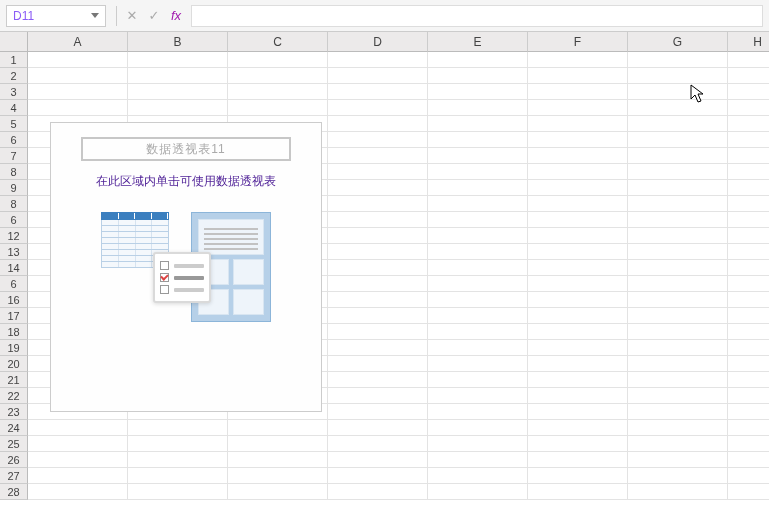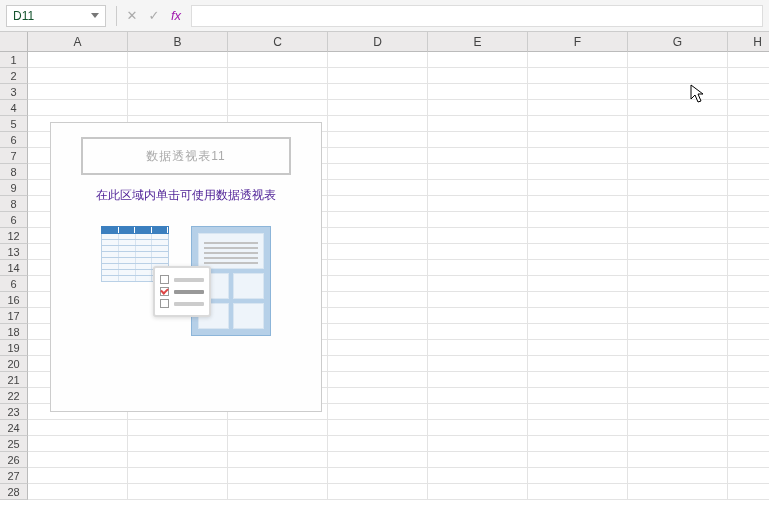--- a/index.html
+++ b/index.html
@@ -1,42 +1,42 @@
 <!DOCTYPE html>
 <html><head>
 <meta charset="utf-8">
 <style>
   * { box-sizing: border-box; margin: 0; padding: 0; }
   body { font-family: "Microsoft YaHei", Arial, sans-serif; font-size: 12px; background: #f5f5f5; overflow: hidden; width: 769px; height: 508px; position: relative; }
 
   
   .formula-bar { display: flex; align-items: center; height: 32px; background: #f5f5f5; border-bottom: 1px solid #ccc; }
   .name-box { width: 100px; height: 22px; background: #fff; border: 1px solid #ccc; margin: 4px 6px; padding: 2px 6px; display: flex; align-items: center; justify-content: space-between; }
-  .name-box span { color: #14532d; }
+  .name-box span { color: #8b5cf6; }
   .name-box .dd { width: 0; height: 0; border-left: 4px solid transparent; border-right: 4px solid transparent; border-top: 5px solid #777; }
   .fb-sep { width: 1px; height: 20px; background: #ccc; margin: 0 4px; }
   .fb-btn { width: 22px; height: 22px; display: flex; align-items: center; justify-content: center; color: #aaa; font-size: 13px; }
   .fx { font-style: italic; color: #a21caf; font-size: 13px; }
   .formula-input { flex: 1; height: 22px; background: #fff; border: 1px solid #ddd; margin: 4px 6px 4px 4px; }
 
   
   .grid-area { position: relative; width: 769px; height: 476px; background: #fff; overflow: hidden; }
   .corner { position: absolute; left: 0; top: 0; width: 28px; height: 20px; background: #eceaea; border-right: 1px solid #bbb; border-bottom: 1px solid #bbb; }
   .col-headers { position: absolute; left: 28px; top: 0; height: 20px; display: flex; }
   .col-h { width: 100px; height: 20px; background: #eceaea; border-right: 1px solid #ccc; border-bottom: 1px solid #bbb; display: flex; align-items: center; justify-content: center; color: #444; font-size: 12px; }
   .col-h.last { width: 60px; }
   .row-headers { position: absolute; left: 0; top: 20px; width: 28px; }
   .row-h { width: 28px; height: 16px; background: #eceaea; border-right: 1px solid #bbb; border-bottom: 1px solid #ccc; display: flex; align-items: center; justify-content: center; color: #444; font-size: 11px; }
   .cells { position: absolute; left: 28px; top: 20px; }
   .row { display: flex; }
   .cell { width: 100px; height: 16px; border-right: 1px solid #e3e3e3; border-bottom: 1px solid #e3e3e3; }
 
   
   .pivot-box { position: absolute; left: 50px; top: 90px; width: 272px; height: 290px; background: #fefefe; border: 1px solid #ccc; display: flex; flex-direction: column; align-items: center; padding: 14px 10px 10px; }
-  .pivot-title { width: 210px; height: 38px; border: 2px solid #c7c7c7; display: flex; align-items: center; justify-content: center; color: #aaa; font-size: 12px; letter-spacing: 1px; margin-bottom: 12px; }
+  .pivot-title { width: 210px; height: 24px; border: 2px solid #c7c7c7; display: flex; align-items: center; justify-content: center; color: #aaa; font-size: 12px; letter-spacing: 1px; margin-bottom: 12px; }
   .pivot-msg { color: #4c1d95; font-size: 12px; margin-bottom: 22px; text-align: center; }
   .pivot-illus { display: flex; align-items: flex-start; gap: 22px; position: relative; }
 
   
   .illus-table { width: 68px; }
   .illus-table .thdr { height: 8px; background: #3b7fbf; border: 1px solid #3b7fbf; display: flex; }
   .illus-table .thdr span { flex: 1; border-right: 1px solid #fff; }
   .illus-table .trow { height: 6px; display: flex; border-left: 1px solid #b9d0e6; border-right: 1px solid #b9d0e6; border-bottom: 1px solid #b9d0e6; }
   .illus-table .trow span { flex: 1; border-right: 1px solid #d6e3f0; background: #f4f8fc; height: 100%; }
   .illus-table .trow span:last-child { border-right: none; }

